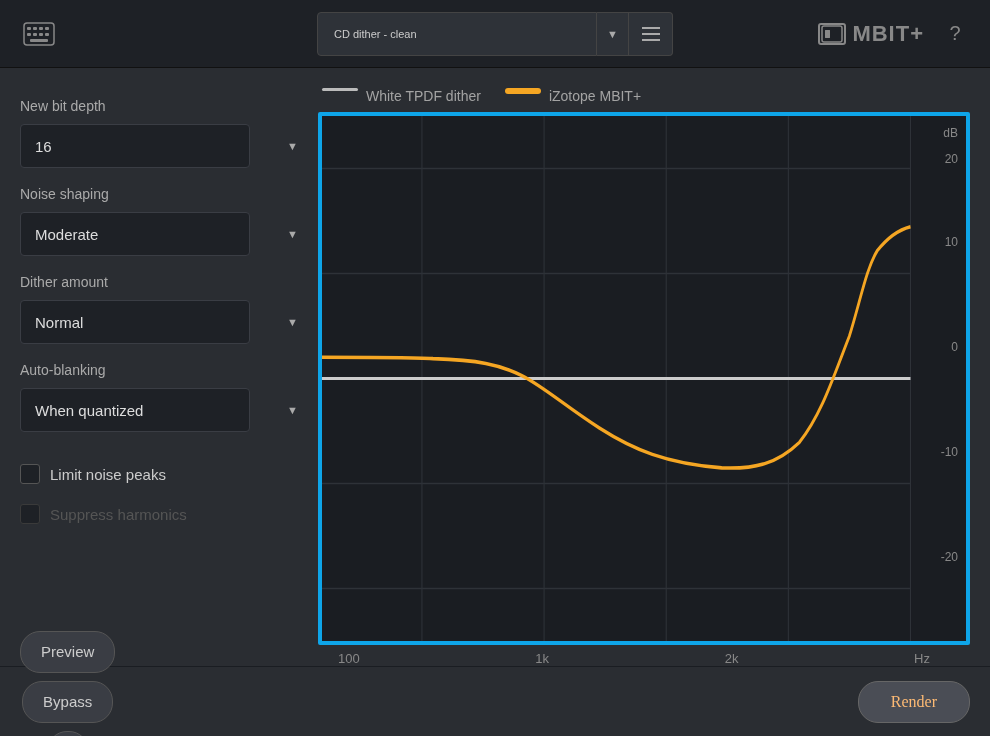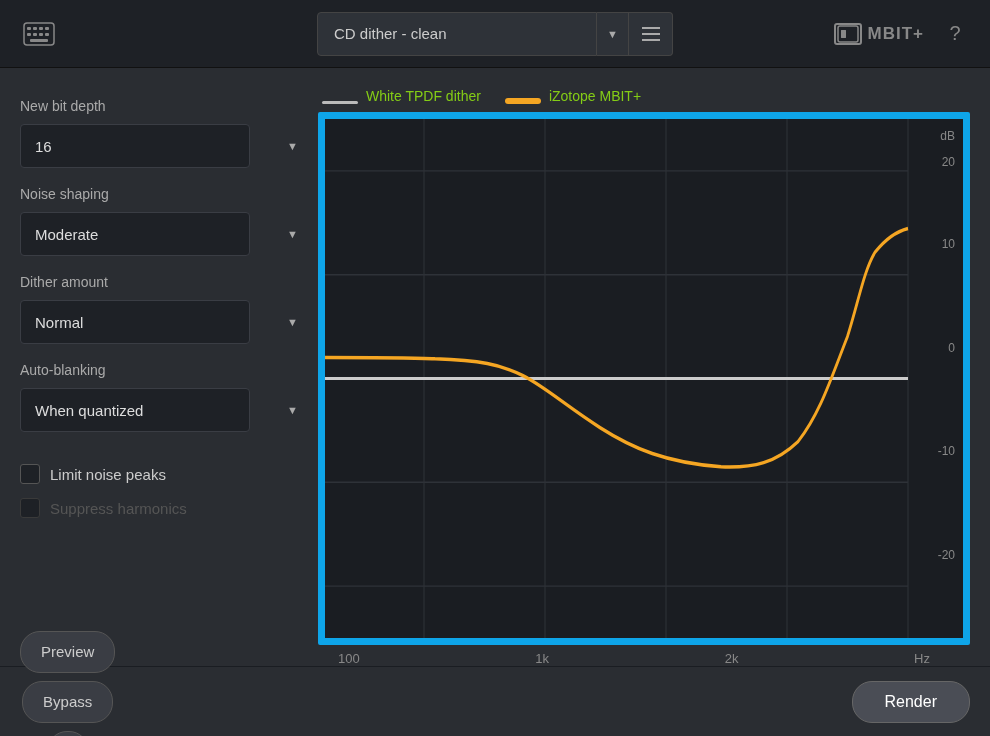--- a/index.html
+++ b/index.html
@@ -39,21 +39,21 @@
       font-size: 22px;
     }
     .preset-selector {
       display: flex;
       align-items: center;
     }
     .preset-dropdown {
       background: #2e3238;
       border: 1px solid #444;
       color: #ccc;
-      font-size: 15px;
+      font-size: 11px;
       padding: 8px 40px 8px 16px;
       border-radius: 4px 0 0 4px;
       appearance: none;
       -webkit-appearance: none;
       outline: none;
       cursor: pointer;
       width: 280px;
       height: 44px;
     }
     .preset-arrow {
@@ -97,21 +97,21 @@
       right: 20px;
       display: flex;
       align-items: center;
       gap: 16px;
     }
     .logo-mbit {
       display: flex;
       align-items: center;
       gap: 6px;
       color: #888;
-      font-size: 17px;
+      font-size: 22px;
       font-weight: bold;
       letter-spacing: 1px;
     }
     .logo-mbit .logo-icon {
       width: 28px;
       height: 22px;
       border: 2px solid #888;
       border-radius: 3px;
       display: flex;
       align-items: center;
@@ -186,21 +186,21 @@
       max-width: 230px;
     }
 
     .checkbox-row {
       display: flex;
       align-items: center;
       gap: 10px;
       margin-top: 24px;
     }
     .checkbox-row + .checkbox-row {
-      margin-top: 10px;
+      margin-top: 16px;
       text-align: right;
     }
     .checkbox-box {
       width: 20px;
       height: 20px;
       border: 1.5px solid #555;
       border-radius: 3px;
       background: #1e2126;
       flex-shrink: 0;
       cursor: pointer;
@@ -224,43 +224,43 @@
     }
     .chart-legend {
       display: flex;
       align-items: center;
       gap: 24px;
       margin-bottom: 8px;
       padding-left: 4px;
     }
     .legend-item {
       display: flex;
-      align-items: flex-end;
+      align-items: flex-start;
       gap: 8px;
       font-size: 14px;
-      color: #84cc16;
+      color: #a3a3a3;
     }
     .legend-line-white {
       width: 36px;
       height: 3px;
       background: #bbb;
       border-radius: 2px;
     }
     .legend-line-orange {
       width: 36px;
       height: 6px;
       background: #f5a623;
       border-radius: 3px;
     }
 
     .chart-container {
       flex: 1;
       position: relative;
       background: #1a1d22;
-      border: 7px solid #0ea5e9;
+      border: 4px solid #0ea5e9;
       border-radius: 2px;
       overflow: hidden;
     }
     .chart-svg {
       width: 100%;
       height: 100%;
     }
     .db-label {
       position: absolute;
       right: 8px;
@@ -314,29 +314,30 @@
       height: 42px;
       border-radius: 20px;
       cursor: pointer;
       display: flex;
       align-items: center;
       justify-content: center;
     }
     .btn-render {
       background: #4a4d55;
       border: 1px solid #666;
-      color: #ffffff;
+      color: #fdba74;
       font-size: 16px;
       padding: 10px 32px;
       border-radius: 20px;
       cursor: pointer;
       height: 42px;
       display: flex;
       align-items: center;
       justify-content: center;
+      font-family: Liberation Serif, serif;
     }
   </style>
 </head>
 <body>
 
 <div class="top-bar">
   <div class="top-bar-left">
     <div class="keyboard-icon">
       <svg width="32" height="24" viewBox="0 0 32 24">
         <rect x="1" y="1" width="30" height="22" rx="3" fill="none" stroke="#888" stroke-width="1.5"></rect>

